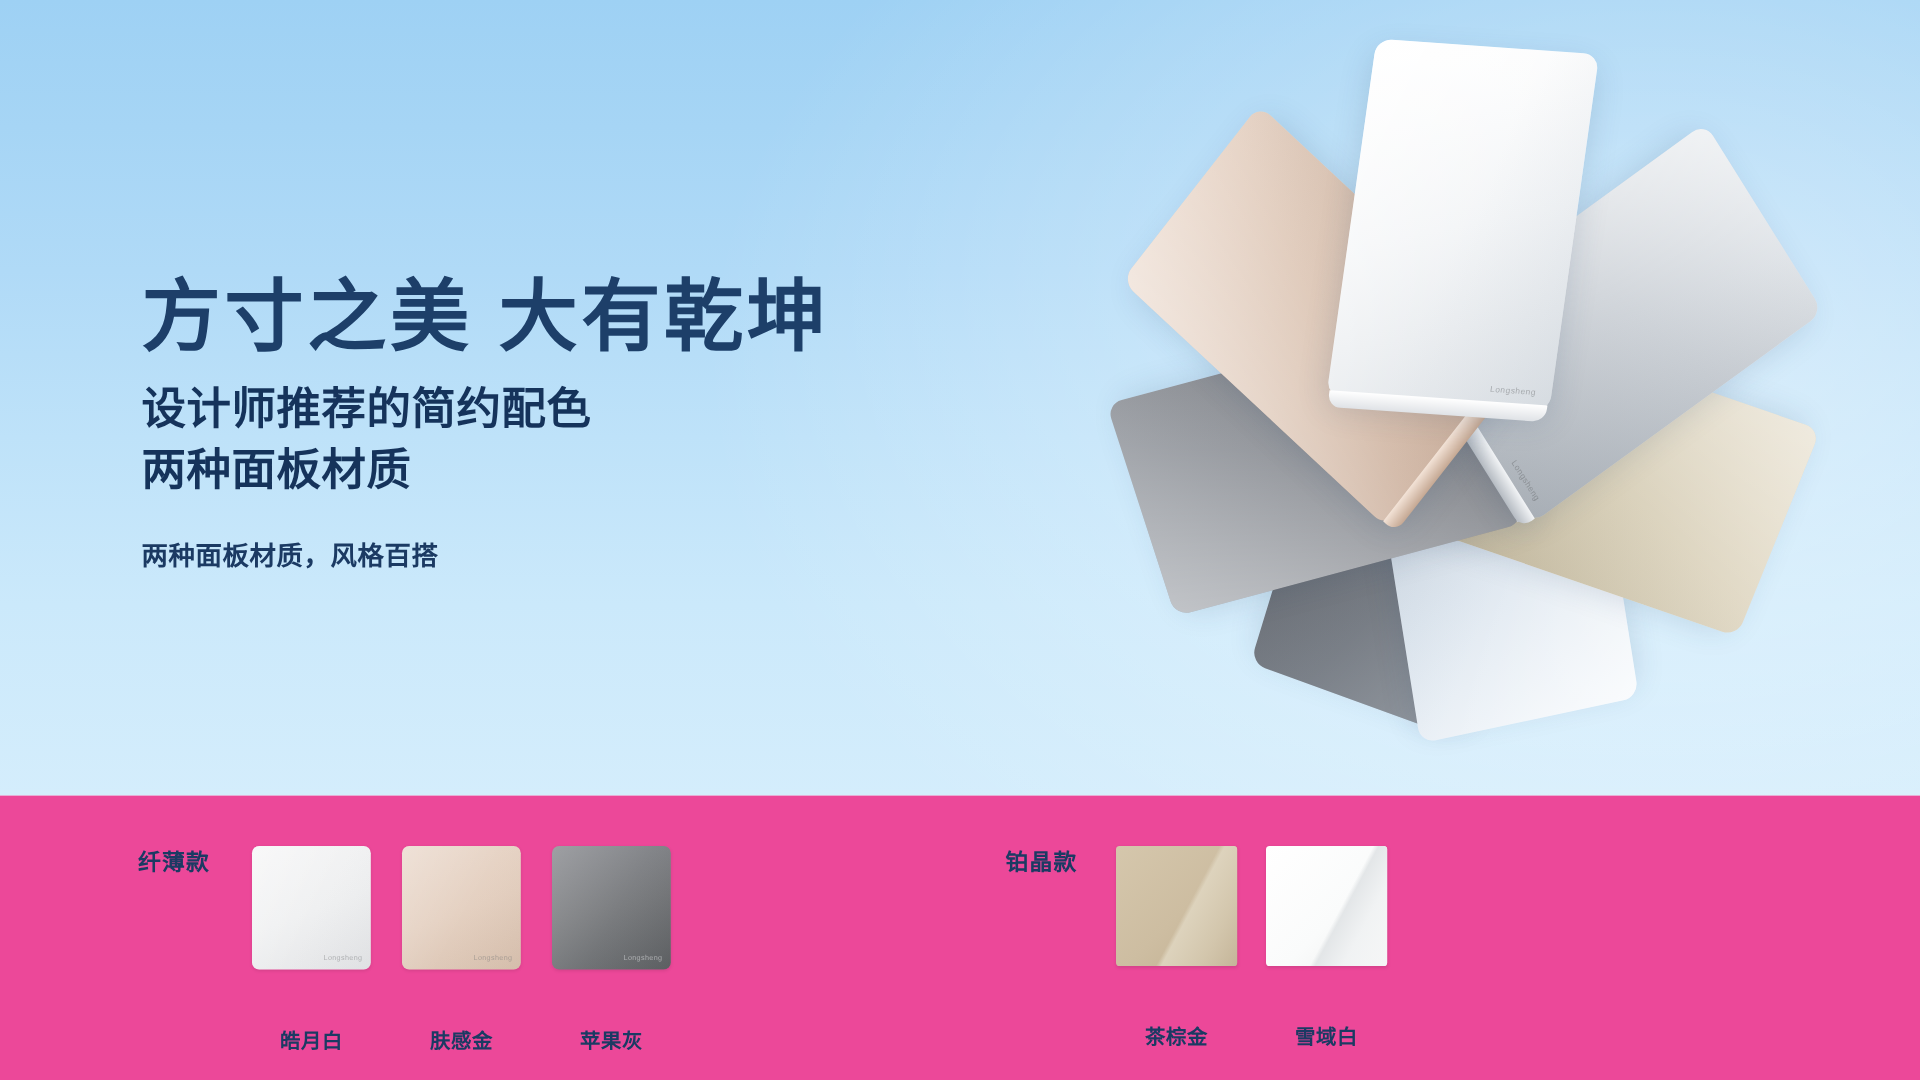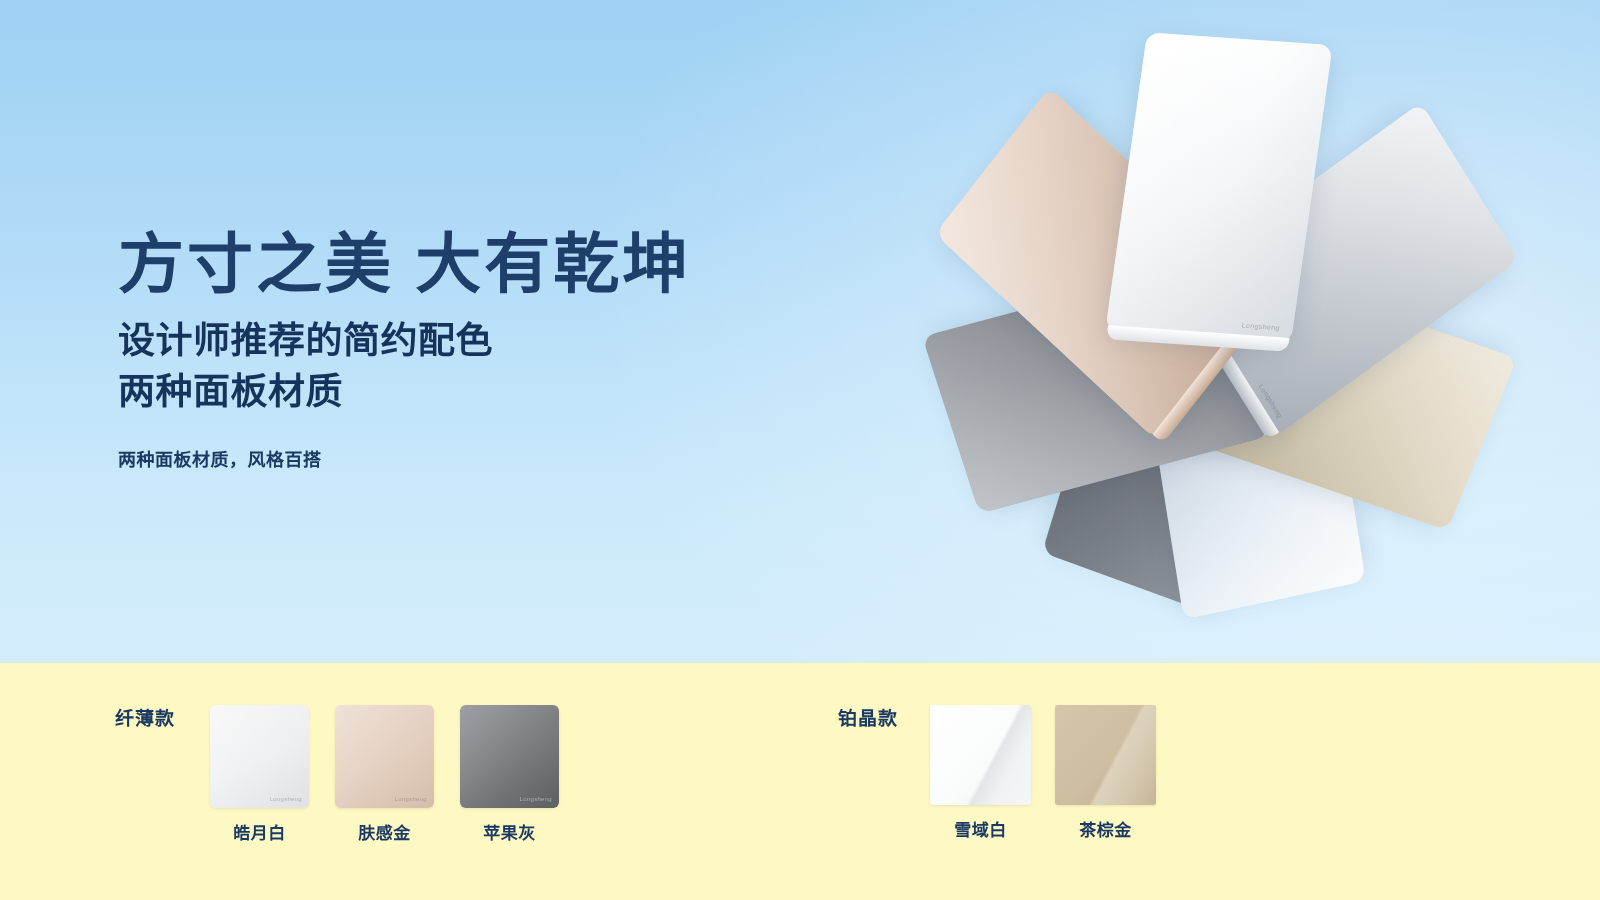--- a/index.html
+++ b/index.html
@@ -63,21 +63,21 @@
     margin: 14px 0 0 0;
     font-size: 37px;
     line-height: 1.37;
     font-weight: 700;
     letter-spacing: 0.5px;
     color: #15335b;
   }
   .subhead .ln { display: block; }
   .tagline {
     margin: 28px 0 0 0;
-    font-size: 18px;
+    font-size: 22px;
     font-weight: 700;
     letter-spacing: 0.5px;
     color: #1b3a63;
   }
 
   
   .product-art {
     position: absolute;
     left: 786px;
     top: 8px;
@@ -138,21 +138,21 @@
   #blade-pearl    { transform: rotate(168deg)  translateY(-268px) skewX(-3deg); }
   #blade-slate    { transform: rotate(-160deg) translateY(-262px) skewX(3deg); }
 
   
   .swatch-section {
     position: absolute;
     left: 0;
     top: 663px;
     width: 1600px;
     height: 237px;
-    background: #fef9c3;
+    background: #ec4899;
   }
   .swatch-group {
     position: absolute;
     top: 0;
     display: flex;
     align-items: flex-start;
   }
   #group-slim    { left: 115px; }
   #group-crystal { left: 838px; }
 
@@ -168,20 +168,21 @@
     display: flex;
   }
   #group-slim .swatch-row    { margin-left: 22px; }
   #group-crystal .swatch-row { margin-left: 20px; }
 
   .swatch-item {
     width: 125px;
     display: flex;
     flex-direction: column;
     align-items: center;
+    gap: 34px;
   }
   .chip {
     position: relative;
     width: 99px;
     height: 103px;
     margin-top: 42px;
     border-radius: 6px;
     overflow: hidden;
     box-shadow: 0 1px 3px rgba(0,0,0,0.10);
   }
@@ -323,32 +324,32 @@
         </div>
 
       </div>
     </div>
 
     <div class="swatch-group" id="group-crystal">
       <div class="group-label">铂晶款</div>
       <div class="swatch-row">
 
         <div class="swatch-item">
+          <div class="chip crystal" style="background:linear-gradient(to bottom right,#d5c7ac 0%,#cdbda1 55%,#c0ae8f 100%);">
+            <div class="chip-gloss" style="background:linear-gradient(118deg,rgba(255,255,255,0) 0%,rgba(255,255,255,0) 56%,rgba(222,212,190,0.95) 59%,rgba(213,201,176,0.85) 80%,rgba(198,183,156,0.7) 100%);"></div>
+          </div>
+          <div class="chip-caption">茶棕金</div>
+        </div>
+
+        <div class="swatch-item">
           <div class="chip crystal" style="background:linear-gradient(to bottom right,#ffffff 0%,#fafbfb 58%,#eceded 100%);">
             <div class="chip-gloss" style="background:linear-gradient(118deg,rgba(255,255,255,0) 0%,rgba(255,255,255,0) 58%,rgba(226,229,231,0.95) 61%,rgba(240,242,243,0.9) 76%,rgba(250,251,251,0.6) 100%);"></div>
           </div>
           <div class="chip-caption">雪域白</div>
         </div>
 
-        <div class="swatch-item">
-          <div class="chip crystal" style="background:linear-gradient(to bottom right,#d5c7ac 0%,#cdbda1 55%,#c0ae8f 100%);">
-            <div class="chip-gloss" style="background:linear-gradient(118deg,rgba(255,255,255,0) 0%,rgba(255,255,255,0) 56%,rgba(222,212,190,0.95) 59%,rgba(213,201,176,0.85) 80%,rgba(198,183,156,0.7) 100%);"></div>
-          </div>
-          <div class="chip-caption">茶棕金</div>
-        </div>
-
 
       </div>
     </div>
 
   </section>
 
 </div>
 
 </body></html>

